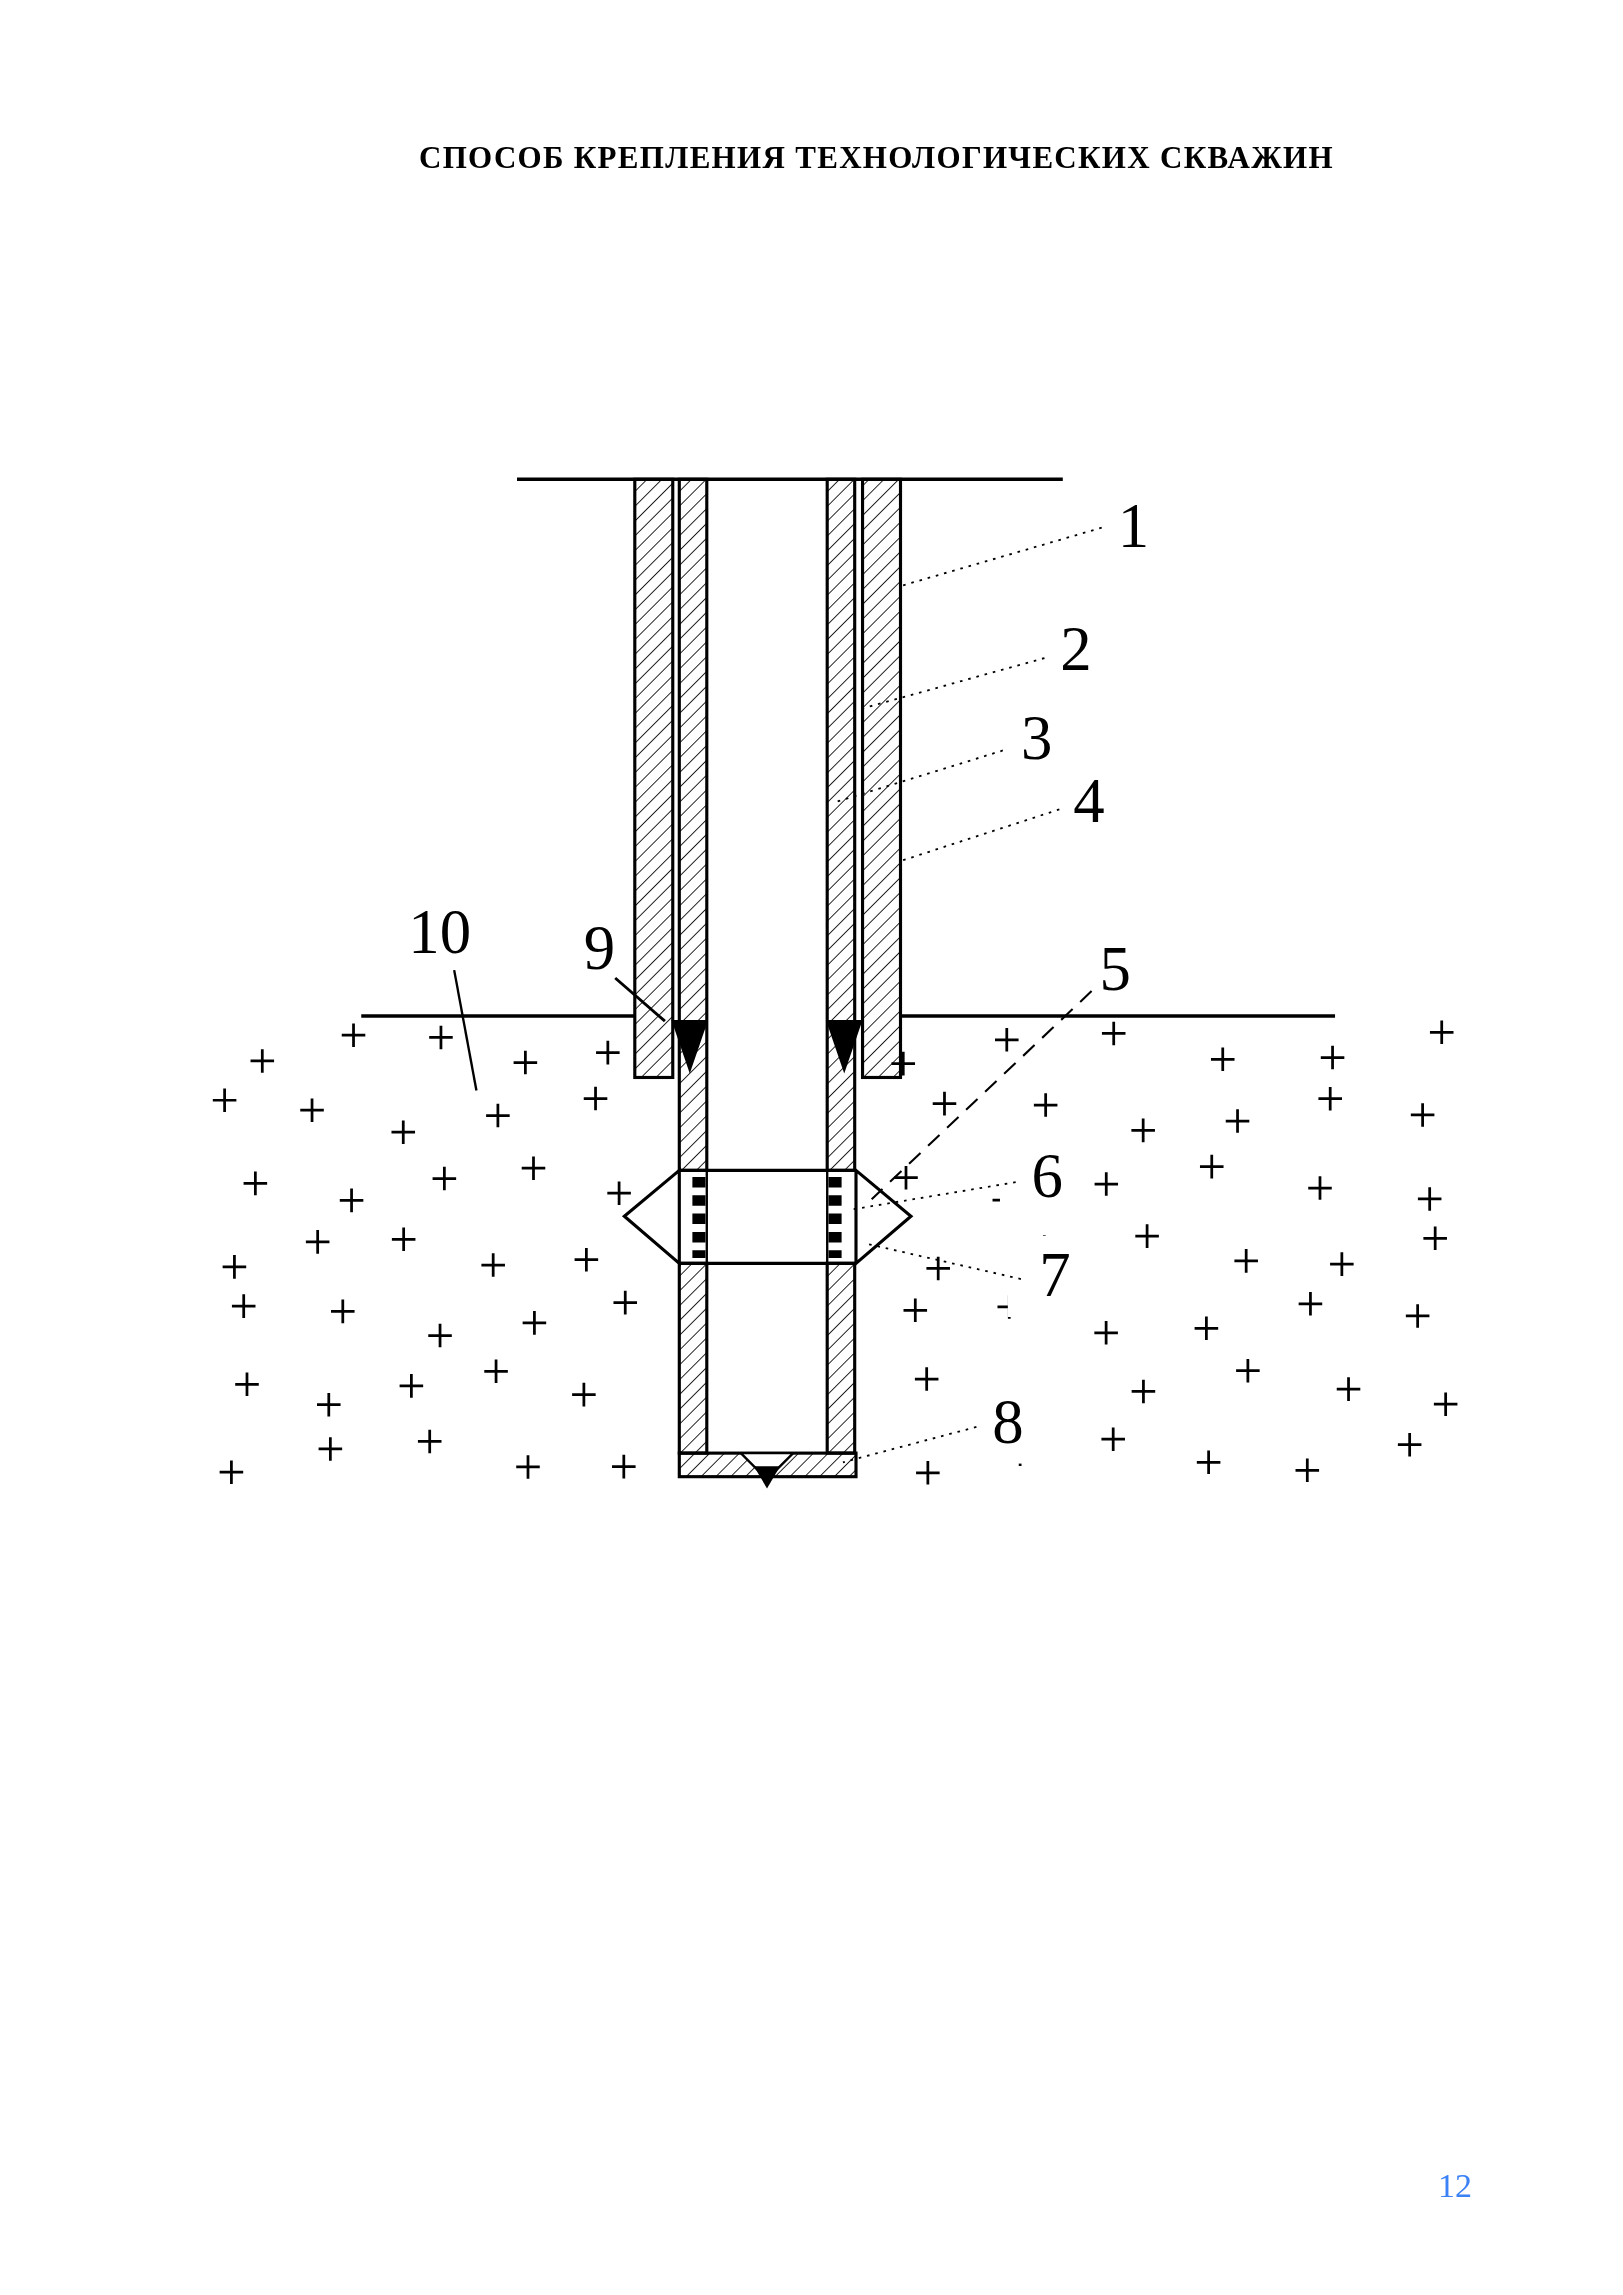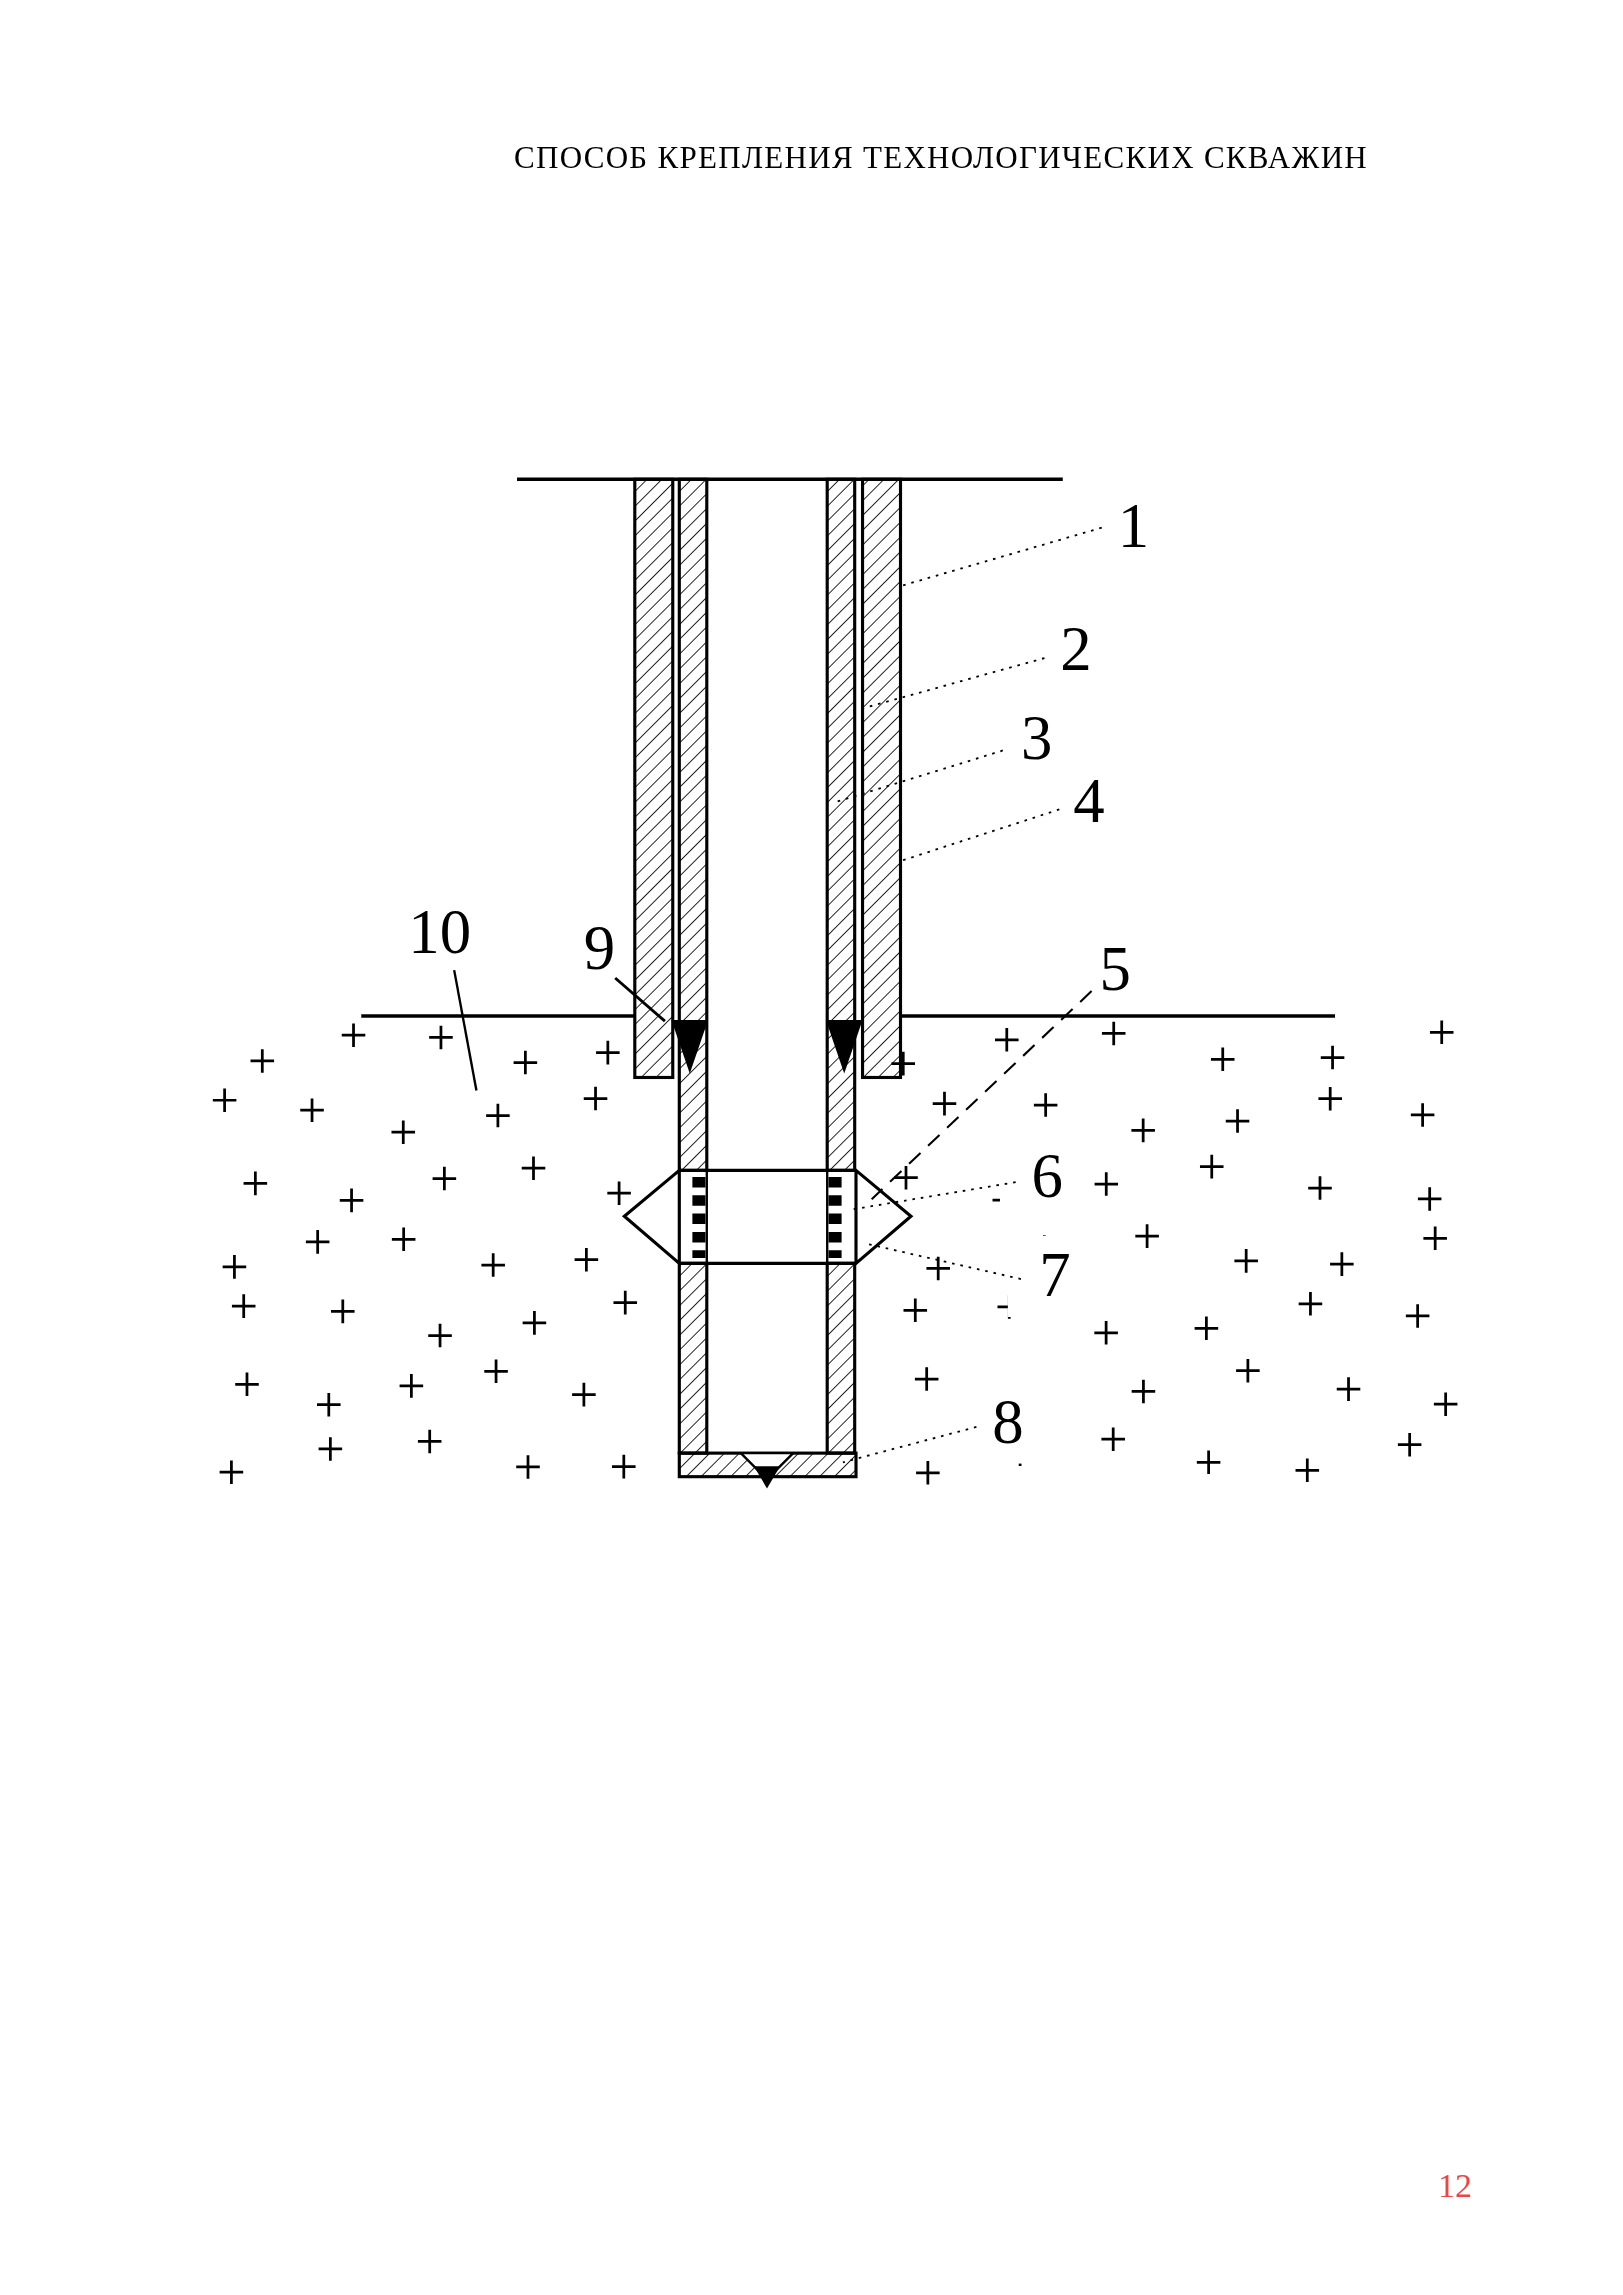--- a/index.html
+++ b/index.html
@@ -10,22 +10,22 @@
     height: 2295px;
     font-family: "Liberation Serif", serif;
     color: #000;
     overflow: hidden;
   }
   .title-block {
     position: absolute;
     top: 126px;
     left: 419px;
     right: 160px;
-    text-align: center;
-    font-weight: normal;
+    text-align: left;
+    font-weight: bold;
     font-size: 31px;
     line-height: 63px;
     letter-spacing: 1.3px;
     color: #000;
   }
   .figure-svg {
     position: absolute;
     left: 0;
     top: 0;
     width: 1623px;
@@ -34,21 +34,21 @@
   .figure-svg text {
     font-family: "Liberation Serif", serif;
     font-size: 48px;
     fill: #000;
   }
   .page-number {
     position: absolute;
     top: 2167px;
     right: 151px;
     font-size: 34px;
-    color: #ef4444;
+    color: #3b82f6;
     margin-left: 16px;
   }
 </style>
 </head>
 <body>
 
 <header class="title-block">
   <div class="title-line">СПОСОБ КРЕПЛЕНИЯ ТЕХНОЛОГИЧЕСКИХ СКВАЖИН</div>
 </header>
 

